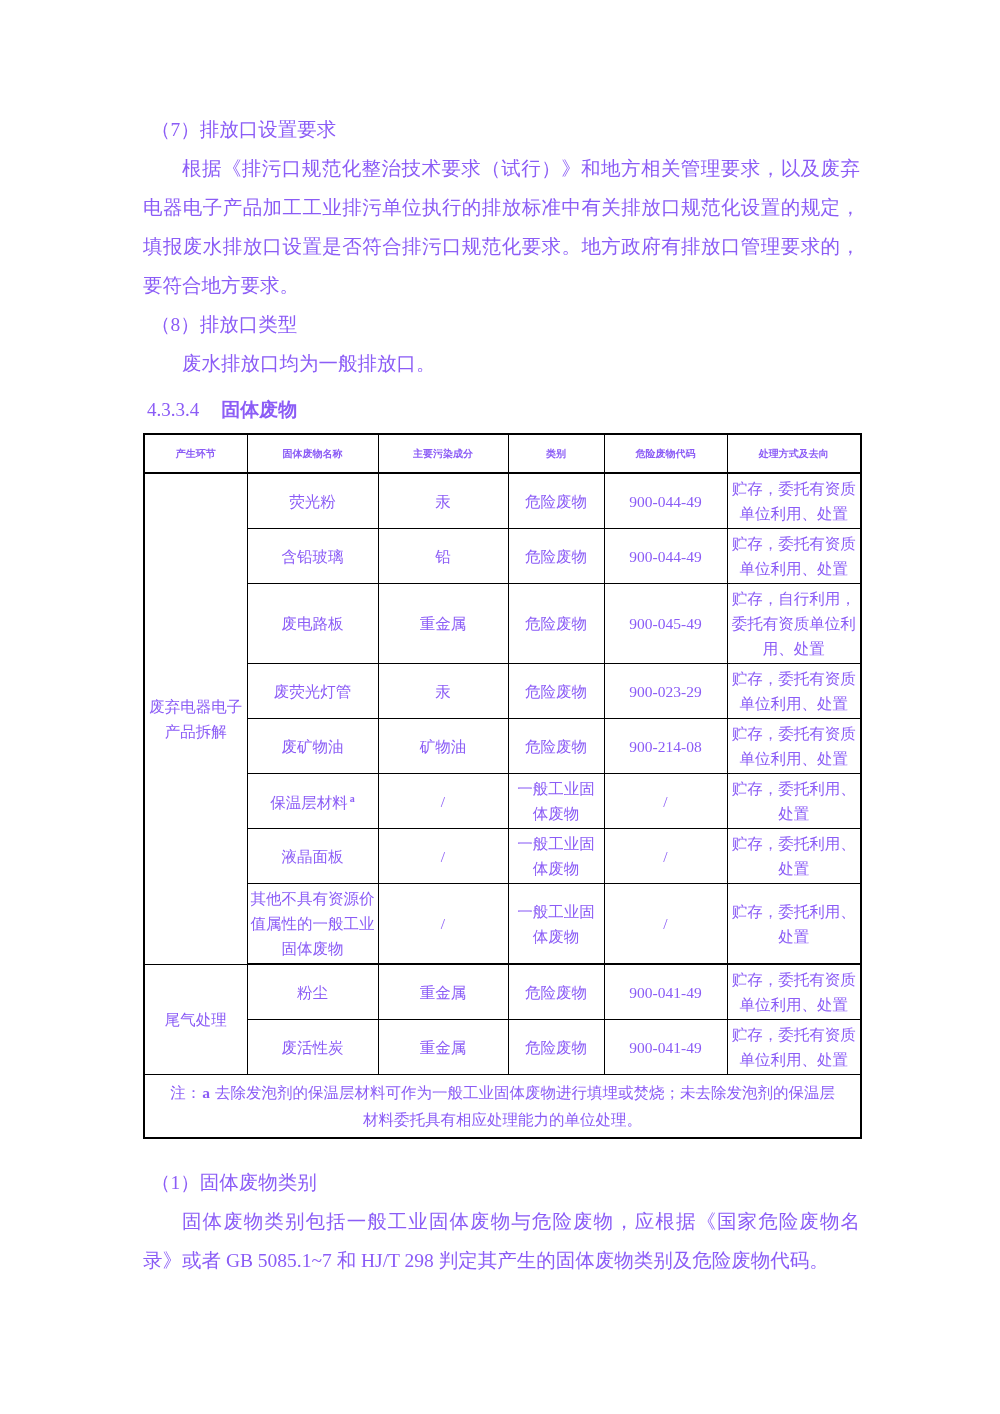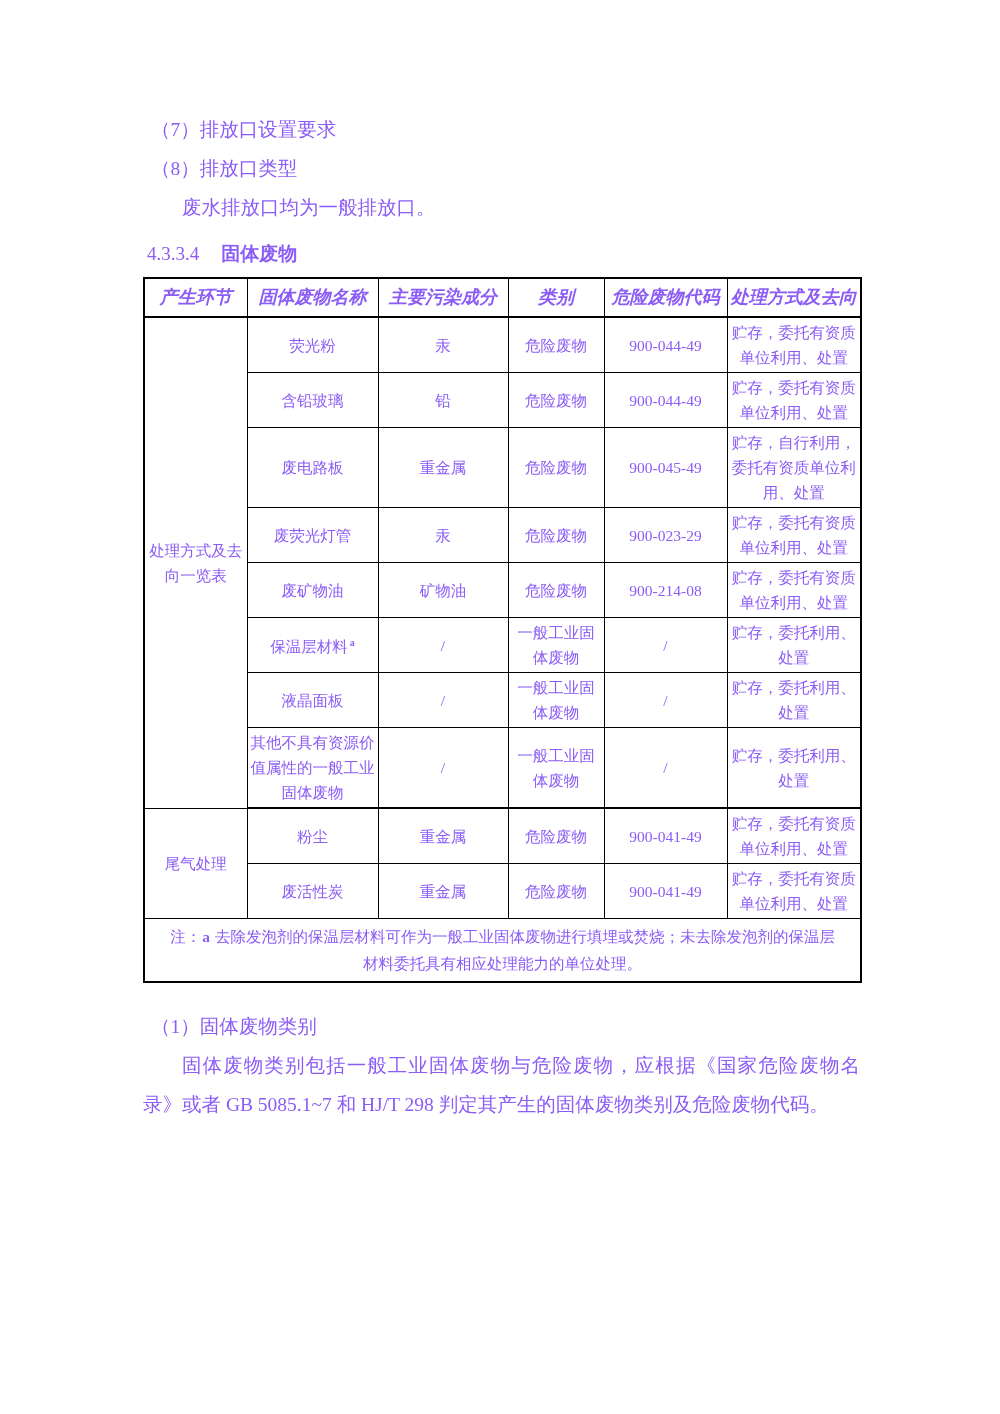--- a/index.html
+++ b/index.html
@@ -21,34 +21,35 @@
   .caption { text-align:center; font-family:"Liberation Sans","DejaVu Sans",sans-serif;
              font-weight:bold; font-size:17.5px; line-height:33px; margin:3px 0 5px 0; }
 
   table.waste { width:717px; border-collapse:collapse; border:2px solid #000; table-layout:fixed; }
   .waste th, .waste td {
     border:1px solid #000; text-align:center; vertical-align:middle;
     font-size:15.5px; line-height:25px; padding:2px 3px;
   }
   .waste thead th {
     font-family:"Liberation Sans","DejaVu Sans",sans-serif; font-weight:bold;
-    padding:6px 2px; border-bottom:2px solid #000; font-size:18px;font-style:italic;
+    padding:6px 2px; border-bottom:2px solid #000; font-size:10px;
   }
   .waste tr.group-last td { border-bottom:2px solid #000; }
   .waste td.note-cell { text-align:center; line-height:27px; padding:4px 23px; }
   .note-sup { font-weight:bold; margin:0 5px 0 1px; }
   .sup { font-weight:bold; font-size:10px; vertical-align:super; margin-left:2px; }
 </style>
 </head>
 <body>
 
 <div class="page">
   <div class="content">
 
     <p class="h">（7）排放口设置要求</p>
+    <p class="para">根据《排污口规范化整治技术要求（试行）》和地方相关管理要求，以及废弃电器电子产品加工工业排污单位执行的排放标准中有关排放口规范化设置的规定，填报废水排放口设置是否符合排污口规范化要求。地方政府有排放口管理要求的，要符合地方要求。</p>
 
     <p class="h">（8）排放口类型</p>
     <p class="para">废水排放口均为一般排放口。</p>
 
     <p class="sec-heading"><span class="sec-num">4.3.3.4</span><span class="sec-title">固体废物</span></p>
 
 
     <table class="waste">
       <colgroup>
         <col style="width:103px">
@@ -63,21 +64,21 @@
           <th>产生环节</th>
           <th>固体废物名称</th>
           <th>主要污染成分</th>
           <th>类别</th>
           <th>危险废物代码</th>
           <th>处理方式及去向</th>
         </tr>
       </thead>
       <tbody>
         <tr>
-          <td rowspan="8">处理方式及去向一览表</td>
+          <td rowspan="8">废弃电器电子产品拆解</td>
           <td>荧光粉</td>
           <td>汞</td>
           <td>危险废物</td>
           <td>900-044-49</td>
           <td>贮存，委托有资质单位利用、处置</td>
         </tr>
         <tr>
           <td>含铅玻璃</td>
           <td>铅</td>
           <td>危险废物</td>

